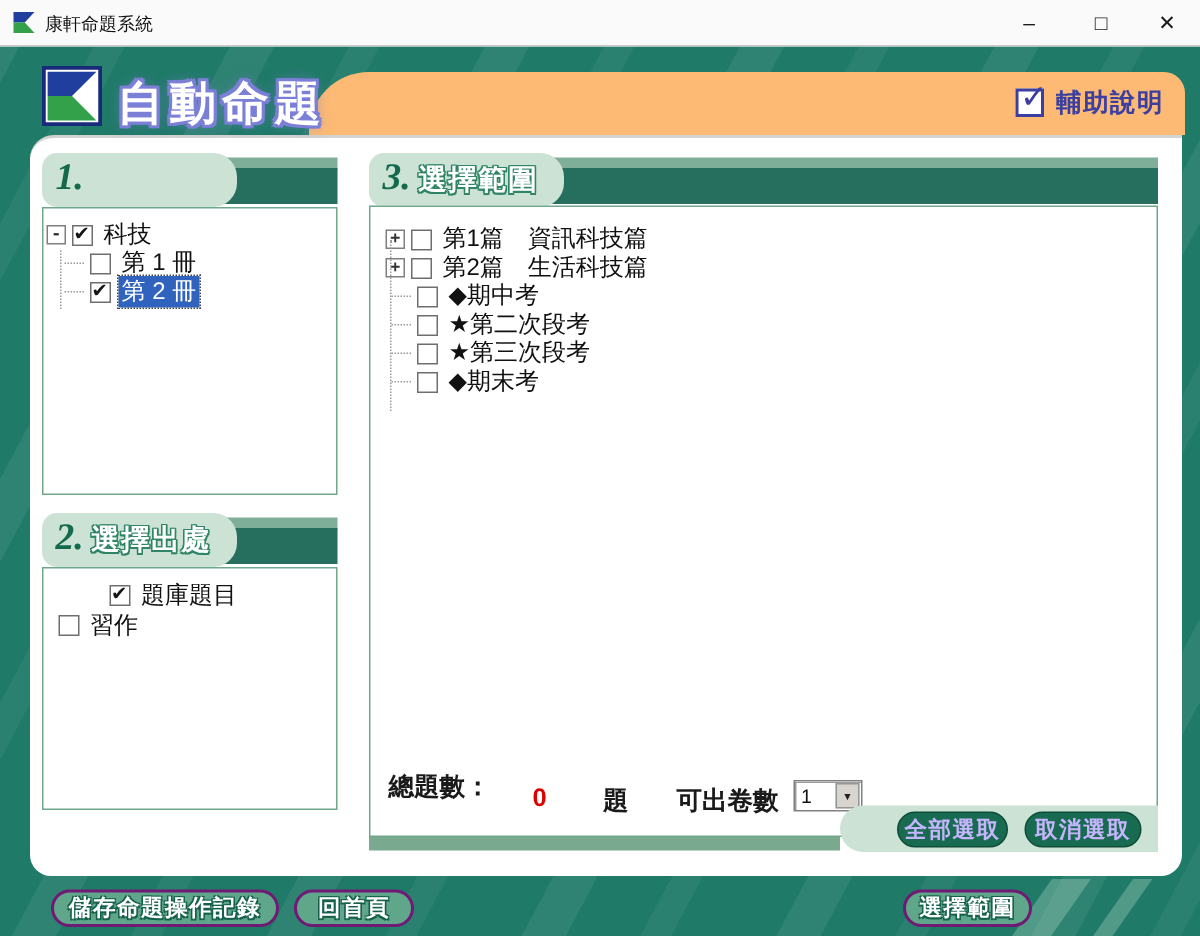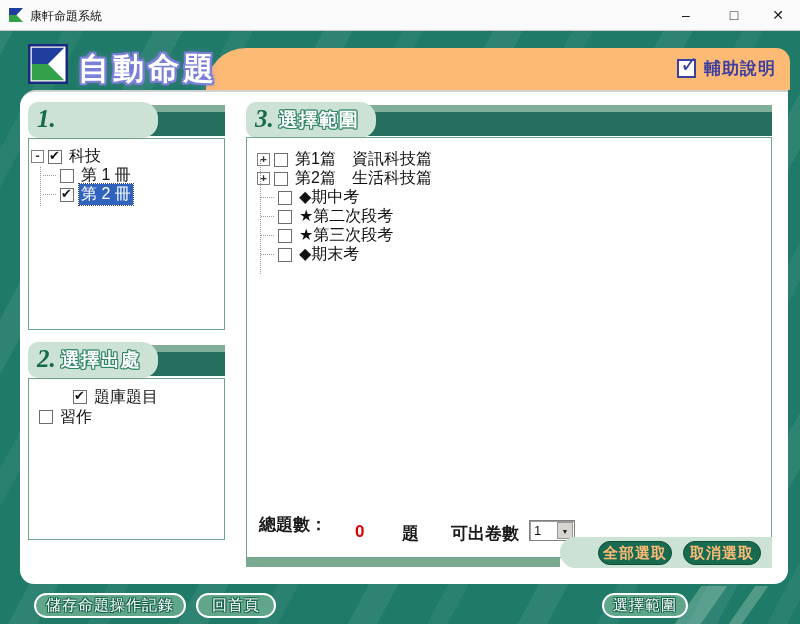--- a/index.html
+++ b/index.html
@@ -87,27 +87,27 @@
     border:1px solid #808080;box-shadow:inset 1px 1px 0 #9c9c9c;box-sizing:border-box;cursor:pointer;}
   .dd .val{position:absolute;left:4px;top:2px;font-size:13px;color:#111;}
   .dd .btn{position:absolute;right:1px;top:1px;bottom:1px;width:16px;background:#d8d4cf;
     border:1px solid #979797;box-sizing:border-box;text-align:center;}
   .dd .btn::after{content:"▼";font-size:7px;color:#222;position:relative;top:-3px;}
 
   
   .tray{position:absolute;left:560px;top:537px;width:212px;height:31px;background:#cbe2d4;
     border-radius:16px 0 0 16px;z-index:4;}
   .btn-dark{position:absolute;top:4px;height:24px;background:#186a50;border:1px solid #0e4d38;
-    border-radius:12px;color:#fdba74;font-weight:bold;font-size:15px;letter-spacing:1px;
+    border-radius:12px;color:#c4b5fd;font-weight:bold;font-size:15px;letter-spacing:1px;
     display:flex;align-items:center;justify-content:center;cursor:pointer;box-sizing:border-box;}
   .sagebar{position:absolute;left:246px;top:558px;width:314px;height:9px;background:#79a98f;z-index:3;}
 
   
-  .btn-pill{position:absolute;background:#60a68a;border:2px solid #ffffff;border-radius:13px;
-    color:#fff;font-weight:normal;font-size:15px;letter-spacing:1px;z-index:3;
+  .btn-pill{position:absolute;background:#60a68a;border:2px solid #701a75;border-radius:13px;
+    color:#fff;font-weight:bold;font-size:15px;letter-spacing:1px;z-index:3;
     display:flex;align-items:center;justify-content:center;cursor:pointer;box-sizing:border-box;
     text-shadow:-1px -1px 0 #15604a,1px -1px 0 #15604a,-1px 1px 0 #15604a,1px 1px 0 #15604a;}
 </style>
 </head>
 <body>
 
 <div class="streak" style="left:688px;top:586px;width:26px;height:38px;"></div>
 <div class="streak" style="left:742px;top:586px;width:13px;height:38px;"></div>
 
 <div class="titlebar">

